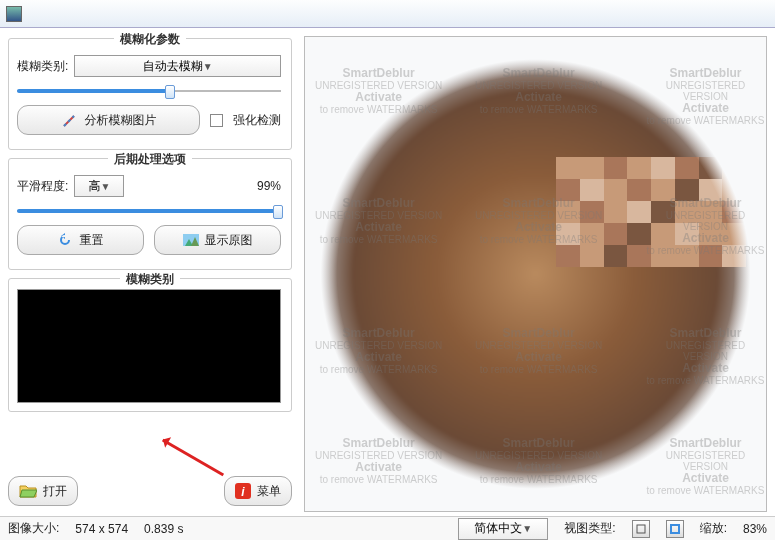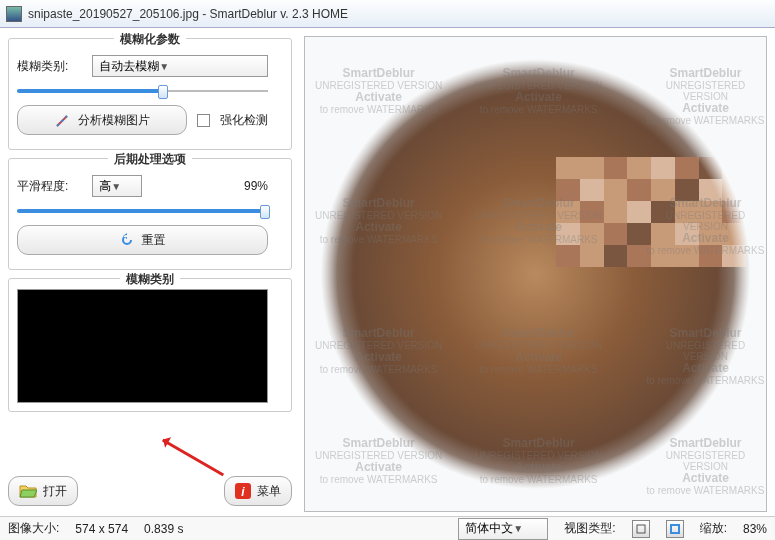--- a/index.html
+++ b/index.html
@@ -6,26 +6,26 @@
 body { width: 775px; height: 540px; background: #fff; overflow: hidden; }
 
 .titlebar { height: 28px; background: linear-gradient(#fdfefe,#e6eef7); border-bottom: 1px solid #aac; display: flex; align-items: center; padding: 0 6px; gap: 6px; }
 .titlebar .appicon { width: 16px; height: 16px; background: linear-gradient(#7ba,#358); border: 1px solid #666; }
 .titlebar .title { color: #333; }
 
 .content { display: flex; height: calc(100% - 28px - 24px); }
 .left { width: 300px; padding: 6px 8px 4px 8px; display: flex; flex-direction: column; gap: 4px; }
 .right { flex: 1; padding: 8px 8px 4px 4px; }
 
-.group { border: 1px solid #ccc; border-radius: 3px; padding: 10px 23px 8px 8px; position: relative; margin-top: 4px; }
+.group { border: 1px solid #ccc; border-radius: 3px; padding: 10px 10px 8px 8px; position: relative; margin-top: 4px; }
 .group .legend { position: absolute; top: -8px; left: 50%; transform: translateX(-50%); background: #fff; padding: 0 6px; font-weight: bold; color: #333; }
 
-.row { display: flex; align-items: center; gap: 24px; margin: 6px 0; }
+.row { display: flex; align-items: center; gap: 6px; margin: 6px 0; }
 .lbl { color: #222; white-space: nowrap; }
-.combo { flex: 1; height: 22px; border: 1px solid #999; background: linear-gradient(#fff,#eee); padding: 0 6px; display: flex; align-items: center; justify-content: flex-start; }
+.combo { flex: 1; height: 22px; border: 1px solid #999; background: linear-gradient(#fff,#eee); padding: 0 6px; display: flex; align-items: center; justify-content: center; }
 .combo .chev { font-size: 10px; color: #555; }
 
 .slider { flex: 1; height: 16px; position: relative; }
 .slider .track { position: absolute; top: 7px; left: 0; right: 0; height: 2px; background: #bbb; }
 .slider .fill { position: absolute; top: 6px; left: 0; height: 4px; background: #3b8de0; border-radius: 2px; }
 .slider .thumb { position: absolute; top: 2px; width: 10px; height: 14px; background: linear-gradient(#fff,#cfe3f7); border: 1px solid #6a9bd8; border-radius: 2px; }
 
 .btn { height: 30px; border: 1px solid #aaa; border-radius: 11px; background: linear-gradient(#fdfdfd,#e8e8e8); display: inline-flex; align-items: center; justify-content: center; gap: 6px; padding: 0 10px; color: #222; cursor: default; }
 .btn.wide { flex: 1; }
 
@@ -50,21 +50,20 @@
 .statusbar .spacer { flex: 1; }
 .thumbbtn { width: 18px; height: 18px; border: 1px solid #888; background: linear-gradient(#fff,#ddd); display: inline-flex; align-items: center; justify-content: center; }
 
 svg { display: block; }
 </style>
 </head>
 <body>
 
 <div class="titlebar">
   <span class="appicon"></span>
-  <span class="title">snipaste_20190527_205106.jpg - SmartDeblur v. 2.3 HOME</span>
 </div>
 
 <div class="content">
   <div class="left">
 
     <div class="group">
       <div class="legend">模糊化参数</div>
       <div class="row">
         <span class="lbl">模糊类别:</span>
         <div class="combo">
@@ -109,20 +108,28 @@
           <div class="fill" id="sl2f" style="width: 99%;"></div>
           <div class="thumb" id="sl2t" style="left: calc(99% - 5px);"></div>
         </div>
       </div>
       <div class="row" style="gap:10px">
         <div class="btn wide">
           <svg width="16" height="16">
               <path d="M12 8 A5 5 0 1 1 7 3 L7 1 L3 4 L7 7 L7 5 A3 3 0 1 0 10 8" fill="#3b8de0"></path>
             </svg>
           <span>重置</span>
+        </div>
+        <div class="btn wide">
+          <svg width="16" height="12">
+              <rect width="16" height="12" fill="#8ecdf0"></rect>
+              <polygon points="2,12 6,5 10,12" fill="#4a7"></polygon>
+              <polygon points="8,12 12,3 16,12" fill="#695"></polygon>
+            </svg>
+          <span>显示原图</span>
         </div>
       </div>
     </div>
 
     <div class="group" style="position:relative">
       <div class="legend">模糊类别</div>
       <div class="kernel"></div>
     </div>
 
     <div style="position:relative; flex:1">

